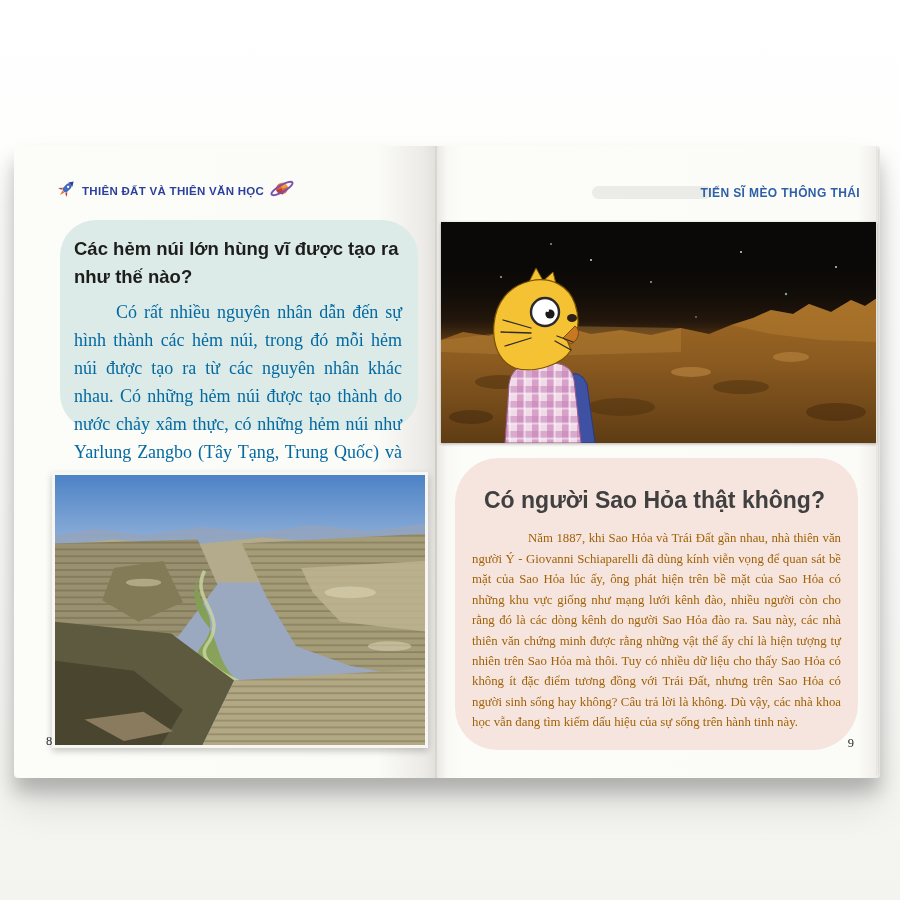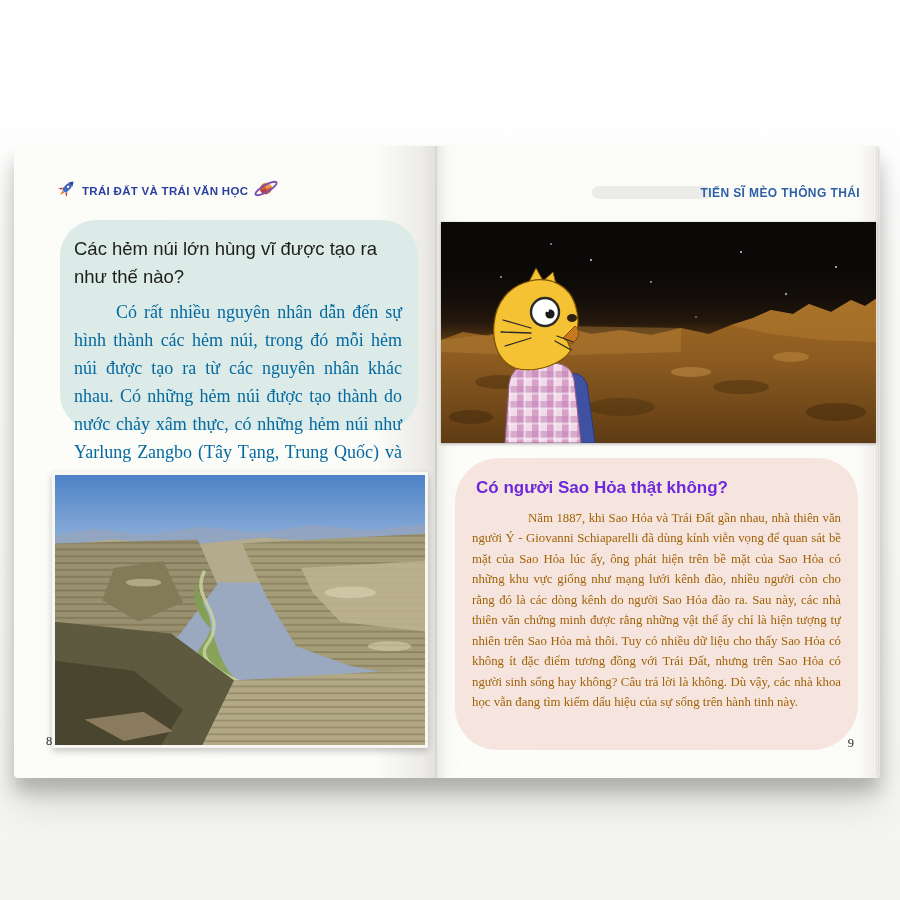--- a/index.html
+++ b/index.html
@@ -32,34 +32,34 @@
   .hdr-right{position:absolute;right:20px;top:40px;font-size:12px;font-weight:700;color:#2e5fa9;letter-spacing:.4px;}
   .ghost{position:absolute;right:168px;top:40px;width:120px;height:13px;border-radius:7px;background:#ebebe8;}
 
   
   .mint-box{
     position:absolute;left:46px;top:74px;width:358px;height:210px;
     background:#dcebe7;border-radius:36px;box-sizing:border-box;
     padding:15px 16px 0 14px;
   }
   .mint-box h2{
-    margin:0;font-size:18.5px;line-height:1.5;font-weight:400;color:#1d1d1b;
+    margin:0;font-size:18.5px;line-height:1.5;font-weight:700;color:#1d1d1b;
     font-family:"Liberation Sans",sans-serif;
   }
   .mint-box p{
     margin:7px 0 0 0;font-family:"Liberation Serif",serif;font-size:18px;
     line-height:1.56;color:#0369a1;text-align:justify;text-indent:42px;
   }
   .pink-box{
     position:absolute;left:19px;top:312px;width:403px;height:292px;
     background:#f6e5df;border-radius:44px 40px 46px 42px;box-sizing:border-box;
     padding:14px 17px 0 17px;
   }
   .pink-box h2{
-    margin:4px;font-size:17px;line-height:1.4;font-weight:700;color:#6d28d9;
+    margin:12px;font-size:23px;line-height:1.4;font-weight:700;color:#404040;
     font-family:"Liberation Sans",sans-serif;
   }
   .pink-box p{
     margin:8px 0 0 0;font-family:"Liberation Serif",serif;font-size:12.8px;
     line-height:1.6;color:#a16207;text-align:justify;text-indent:56px;
   }
 
   
   .canyon-fig{
     position:absolute;left:38px;top:326px;width:376px;height:276px;
@@ -89,21 +89,21 @@
           <g transform="rotate(45 10.5 10.5)">
             <path d="M10.5 0.5 L13.4 5 L7.6 5 Z" fill="#2b3f9e"></path>
             <rect x="7.6" y="4.6" width="5.8" height="10" rx="2.6" fill="#3f6cc4"></rect>
             <circle cx="10.5" cy="8.2" r="1.7" fill="#ffffff" stroke="#24408e" stroke-width="0.7"></circle>
             <path d="M7.7 12.2 L4.2 16.2 L7.7 15.2 Z" fill="#d03a2a"></path>
             <path d="M13.3 12.2 L16.8 16.2 L13.3 15.2 Z" fill="#d03a2a"></path>
             <path d="M9.1 14.8 L10.5 19.6 L11.9 14.8 Z" fill="#e8762a"></path>
           </g>
         </svg>
       </span>
-      <span class="label">TRÁI ĐẤT VÀ TRÁI VĂN HỌC</span>
+      <span class="label">THIÊN ĐẤT VÀ THIÊN VĂN HỌC</span>
       <span>
         <svg width="26" height="17" viewBox="0 0 26 17">
           <g transform="rotate(-14 13 8.5)">
             <ellipse cx="13" cy="8.5" rx="6" ry="5.6" fill="#e06a30"></ellipse>
             <path d="M13 2.9 A6 5.6 0 0 1 19 8.5 L13 8.5 Z" fill="#f2a03c"></path>
             <path d="M7 8.5 A6 5.6 0 0 0 13 14.1 L13 8.5 Z" fill="#c23a3a"></path>
             <ellipse cx="13" cy="8.5" rx="12" ry="3.4" fill="none" stroke="#7a4fae" stroke-width="1.9" transform="rotate(-16 13 8.5)"></ellipse>
           </g>
         </svg>
       </span>

